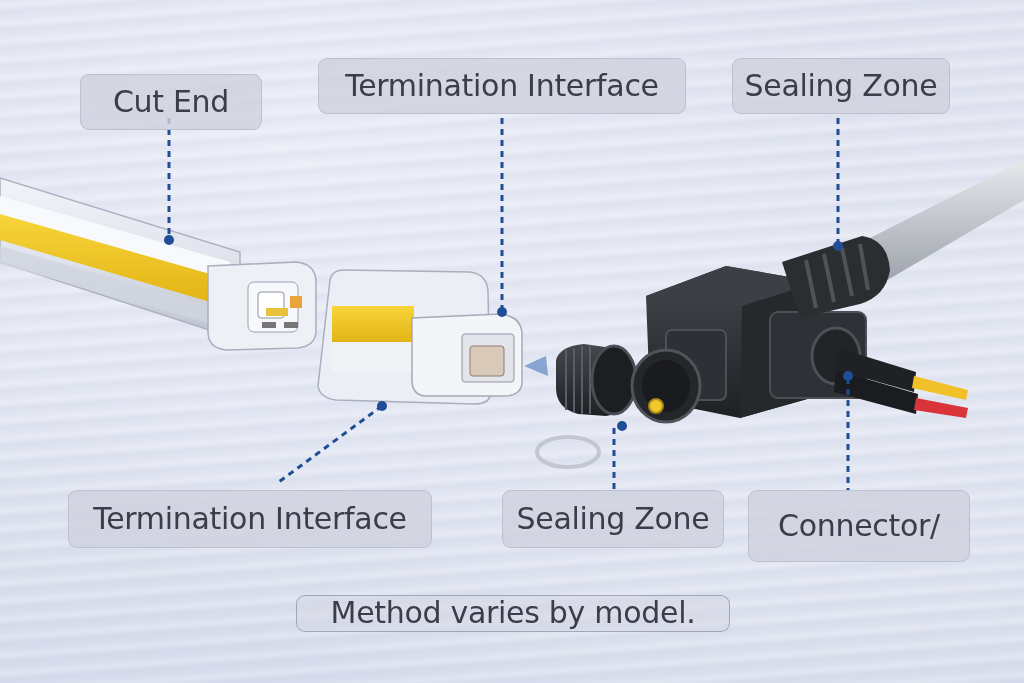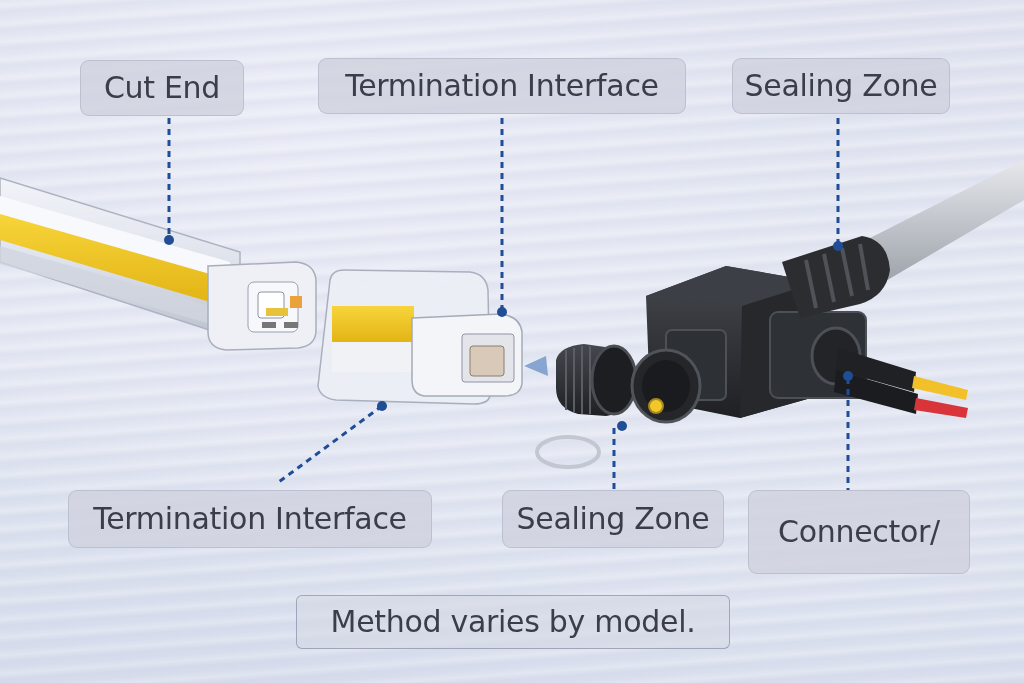--- a/index.html
+++ b/index.html
@@ -130,39 +130,39 @@
   <g fill="#1f4e96">
     <circle cx="169" cy="240" r="5"></circle>
     <circle cx="502" cy="312" r="5"></circle>
     <circle cx="838" cy="246" r="5"></circle>
     <circle cx="382" cy="406" r="5"></circle>
     <circle cx="622" cy="426" r="5"></circle>
     <circle cx="848" cy="376" r="5"></circle>
   </g>
 </svg>
 
-<div class="label" style="left:80px; top:60px; width:164px; height:56px;">
+<div class="label" style="left:80px; top:74px; width:182px; height:56px;">
   <span>Cut End</span>
 </div>
 
 <div class="label" style="left:318px; top:58px; width:368px; height:56px;">
   <span>Termination Interface</span>
 </div>
 
 <div class="label" style="left:732px; top:58px; width:218px; height:56px;">
   <span>Sealing Zone</span>
 </div>
 
 <div class="label" style="left:68px; top:490px; width:364px; height:58px;">
   <span>Termination Interface</span>
 </div>
 
 <div class="label" style="left:502px; top:490px; width:222px; height:58px;">
   <span>Sealing Zone</span>
 </div>
 
-<div class="label" style="left:748px; top:490px; width:222px; height:84px; flex-direction:column;">
+<div class="label" style="left:748px; top:490px; width:222px; height:72px; flex-direction:column;">
   <span>Connector/</span>
 </div>
 
-<div class="label note" style="left:296px; top:595px; width:434px; height:54px;border-radius:6px;">
+<div class="label note" style="left:296px; top:595px; width:434px; height:37px;">
   <span>Method varies by model.</span>
 </div>
 
 </body></html>

